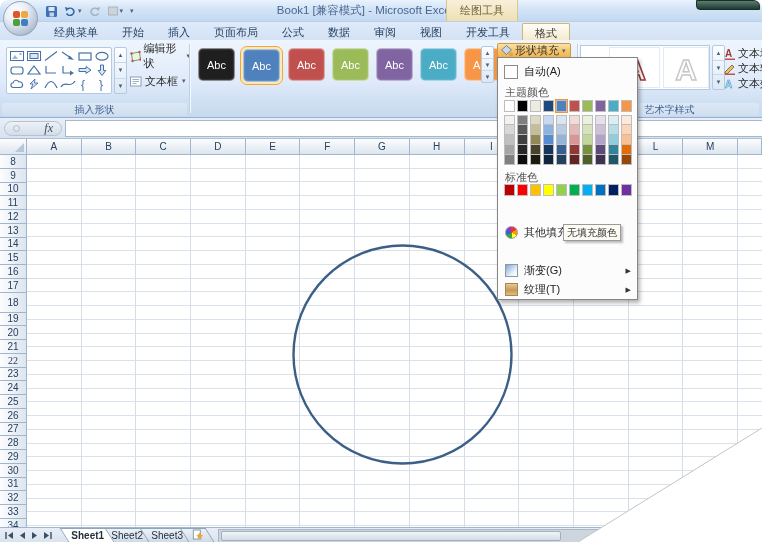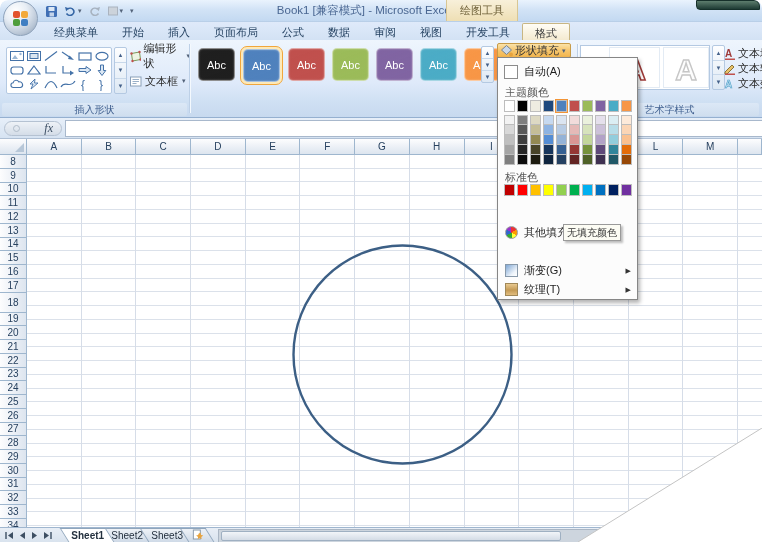--- a/index.html
+++ b/index.html
@@ -435,21 +435,21 @@
       <div class="rh" style="height: 13.75px;">12</div>
       <div class="rh" style="height: 13.75px;">13</div>
       <div class="rh" style="height: 13.75px;">14</div>
       <div class="rh" style="height: 13.75px;">15</div>
       <div class="rh" style="height: 13.75px;">16</div>
       <div class="rh" style="height: 13.75px;">17</div>
       <div class="rh" style="height: 20px;">18</div>
       <div class="rh" style="height: 13.75px;">19</div>
       <div class="rh" style="height: 13.75px;">20</div>
       <div class="rh" style="height: 13.75px;">21</div>
-      <div class="rh" style="height: 13.75px;">22</div>
+      <div class="rh" style="height: 13.75px; font-family: Liberation Serif, serif;">22</div>
       <div class="rh" style="height: 13.75px;">23</div>
       <div class="rh" style="height: 13.75px;">24</div>
       <div class="rh" style="height: 13.75px;">25</div>
       <div class="rh" style="height: 13.75px;">26</div>
       <div class="rh" style="height: 13.75px;">27</div>
       <div class="rh" style="height: 13.75px;">28</div>
       <div class="rh" style="height: 13.75px; text-align: center;">29</div>
       <div class="rh" style="height: 13.75px;">30</div>
       <div class="rh" style="height: 13.75px;">31</div>
       <div class="rh" style="height: 13.75px;">32</div>

